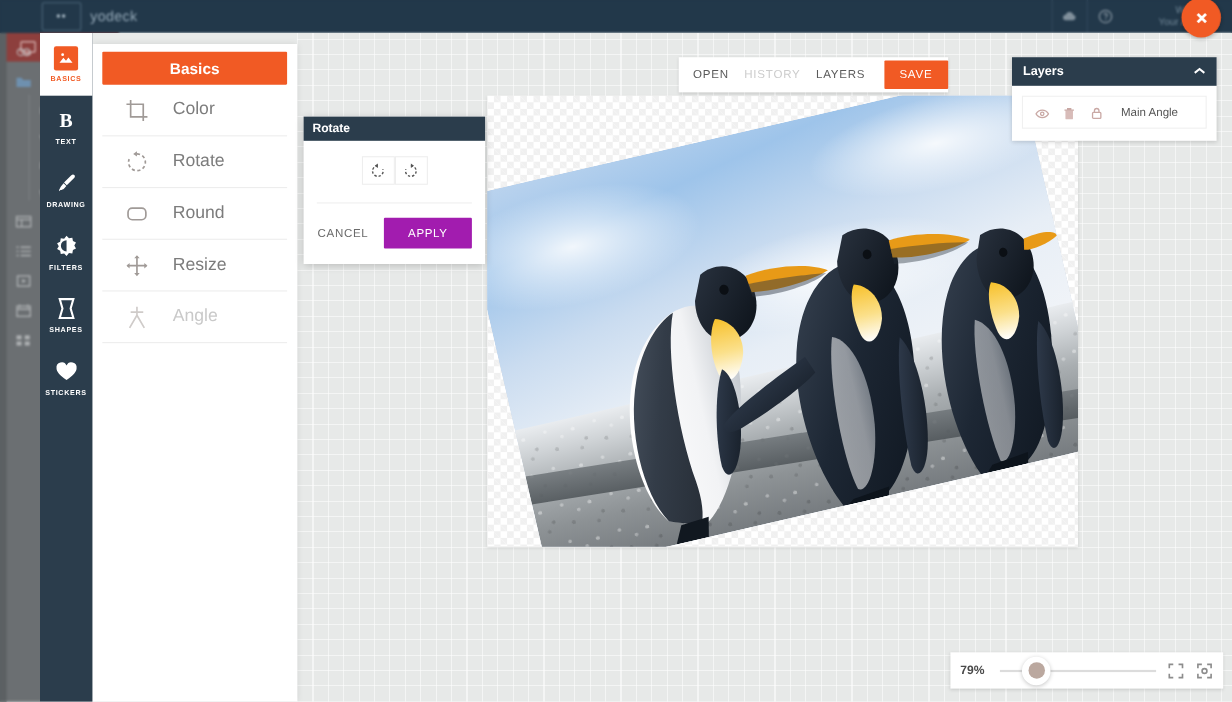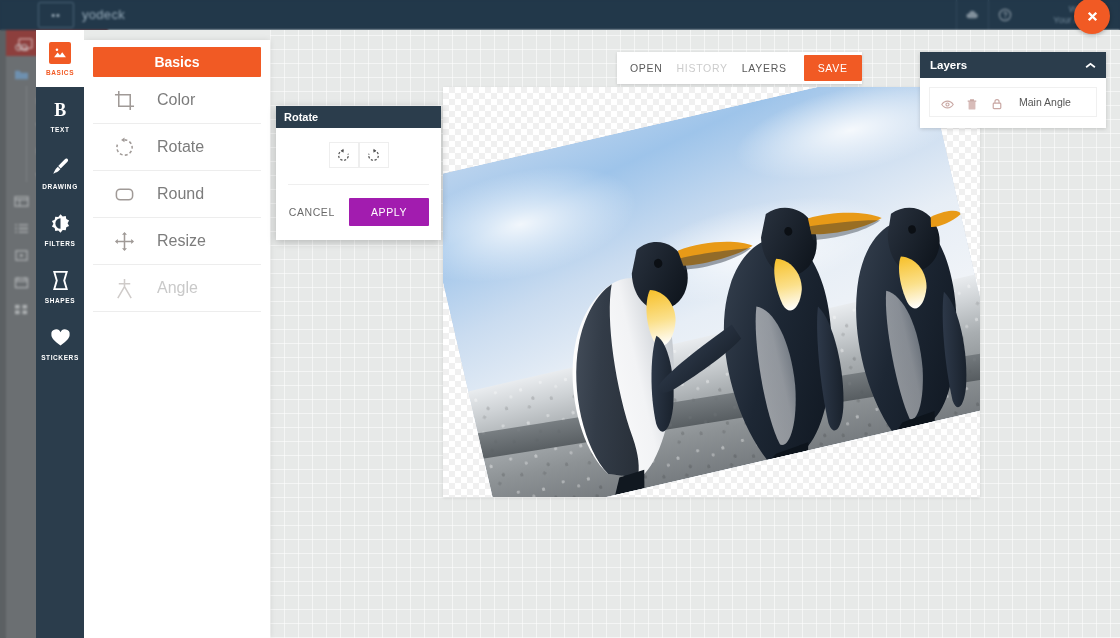--- a/index.html
+++ b/index.html
@@ -531,20 +531,40 @@
               <svg viewBox="0 0 14 14" width="12" height="12">
                   <rect x="2.6" y="6" width="8.8" height="6.4" rx="1"></rect>
                   <path d="M4.6 6V4.3a2.4 2.4 0 0 1 4.8 0V6"></path>
                 </svg>
             </span>
             <span class="layer-name">Main Angle</span>
           </div>
         </div>
       </div>
 
+      <div class="zoombar">
+        <span class="zoom-pct">79%</span>
+        <span class="zoom-slider">
+          <span class="zoom-track"></span>
+          <span class="zoom-knob">
+              <i></i>
+            </span>
+        </span>
+        <span class="zoom-ico">
+          <svg viewBox="0 0 16 16" width="16" height="16">
+              <path d="M2 5.6V2h3.6M14 5.6V2h-3.6M2 10.4V14h3.6M14 10.4V14h-3.6"></path>
+            </svg>
+        </span>
+        <span class="zoom-ico">
+          <svg viewBox="0 0 16 16" width="16" height="16">
+              <path d="M2 5.6V2h3.6M14 5.6V2h-3.6M2 10.4V14h3.6M14 10.4V14h-3.6"></path>
+              <circle cx="8" cy="8" r="2.2"></circle>
+            </svg>
+        </span>
+      </div>
     </div>
 
     <div class="menu-panel">
       <div class="menu-head">Basics</div>
       <div class="menu-list">
         <div class="menu-item">
           <span class="mi-ico">
             <svg viewBox="0 0 22 22" width="21" height="21">
                 <path d="M5 1v16h16M1 5h16v16"></path>
               </svg>

